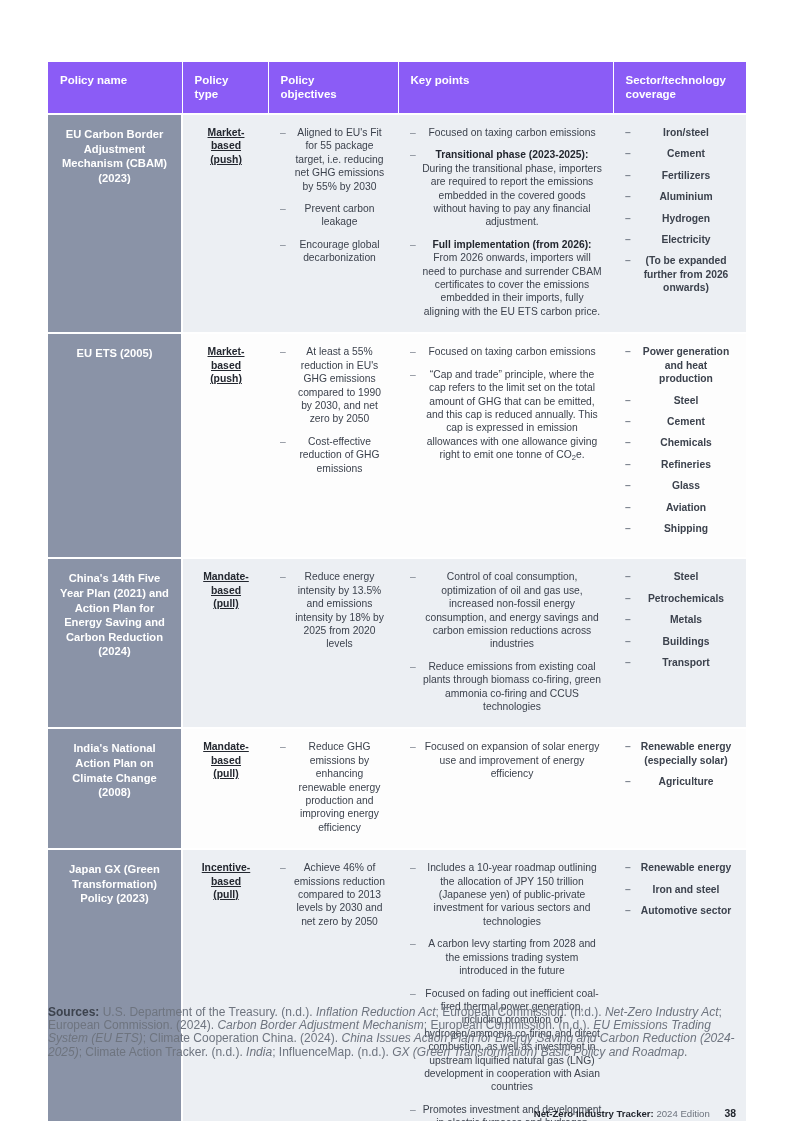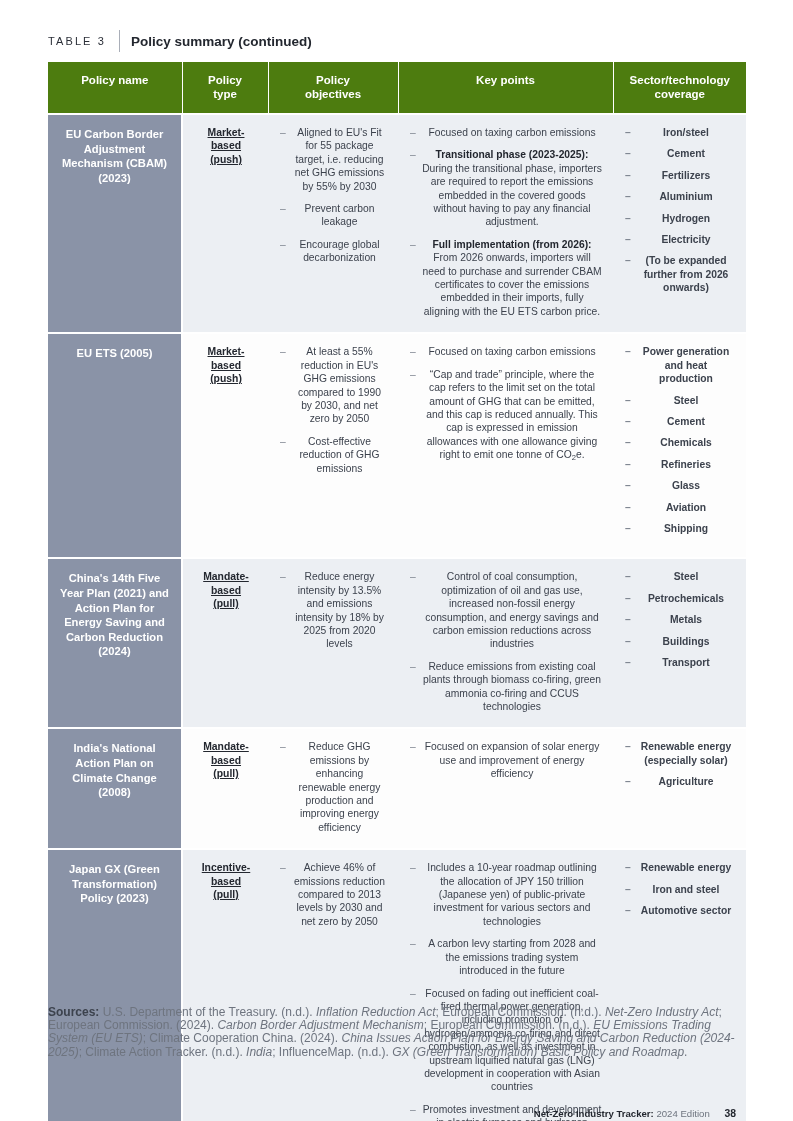--- a/index.html
+++ b/index.html
@@ -61,27 +61,27 @@
     border-collapse: collapse;
     table-layout: fixed;
   }
   .table td, .table th {
     vertical-align: top;
     padding: 0;
   }
 
   
   .thead th {
-    background: #4d7c0f;
+    background: #8b5cf6;
     color: #ffffff;
     font-size: 11.5px;
     font-weight: bold;
     line-height: 14px;
     padding: 11px 12px 12px 12px;
-    text-align: center;
+    text-align: left;
     border-right: 1px solid #ffffff;
     height: 22px;
   }
   .thead th:last-child { border-right: none; }
 
   
   .c-name { width: 134px; }
   .c-type { width: 86px; }
   .c-obj  { width: 130px; }
   .c-key  { width: 215px; }
@@ -163,25 +163,20 @@
     margin-top: 32px;
   }
   .footer .f-bold { font-weight: bold; color: #23272f; }
   .footer .f-page { font-weight: bold; color: #23272f; margin-left: 12px; font-size: 10.4px; }
 </style>
 </head>
 <body>
 
 <div class="page">
 
-  <div class="title-row">
-    <span class="table-label">TABLE 3</span>
-    <span class="title-divider"></span>
-    <span class="title-text">Policy summary (continued)</span>
-  </div>
 
   <table class="table">
     <colgroup>
       <col class="c-name">
         <col class="c-type">
         <col class="c-obj">
         <col class="c-key">
         <col class="c-sec">
     </colgroup>
     <thead class="thead">

